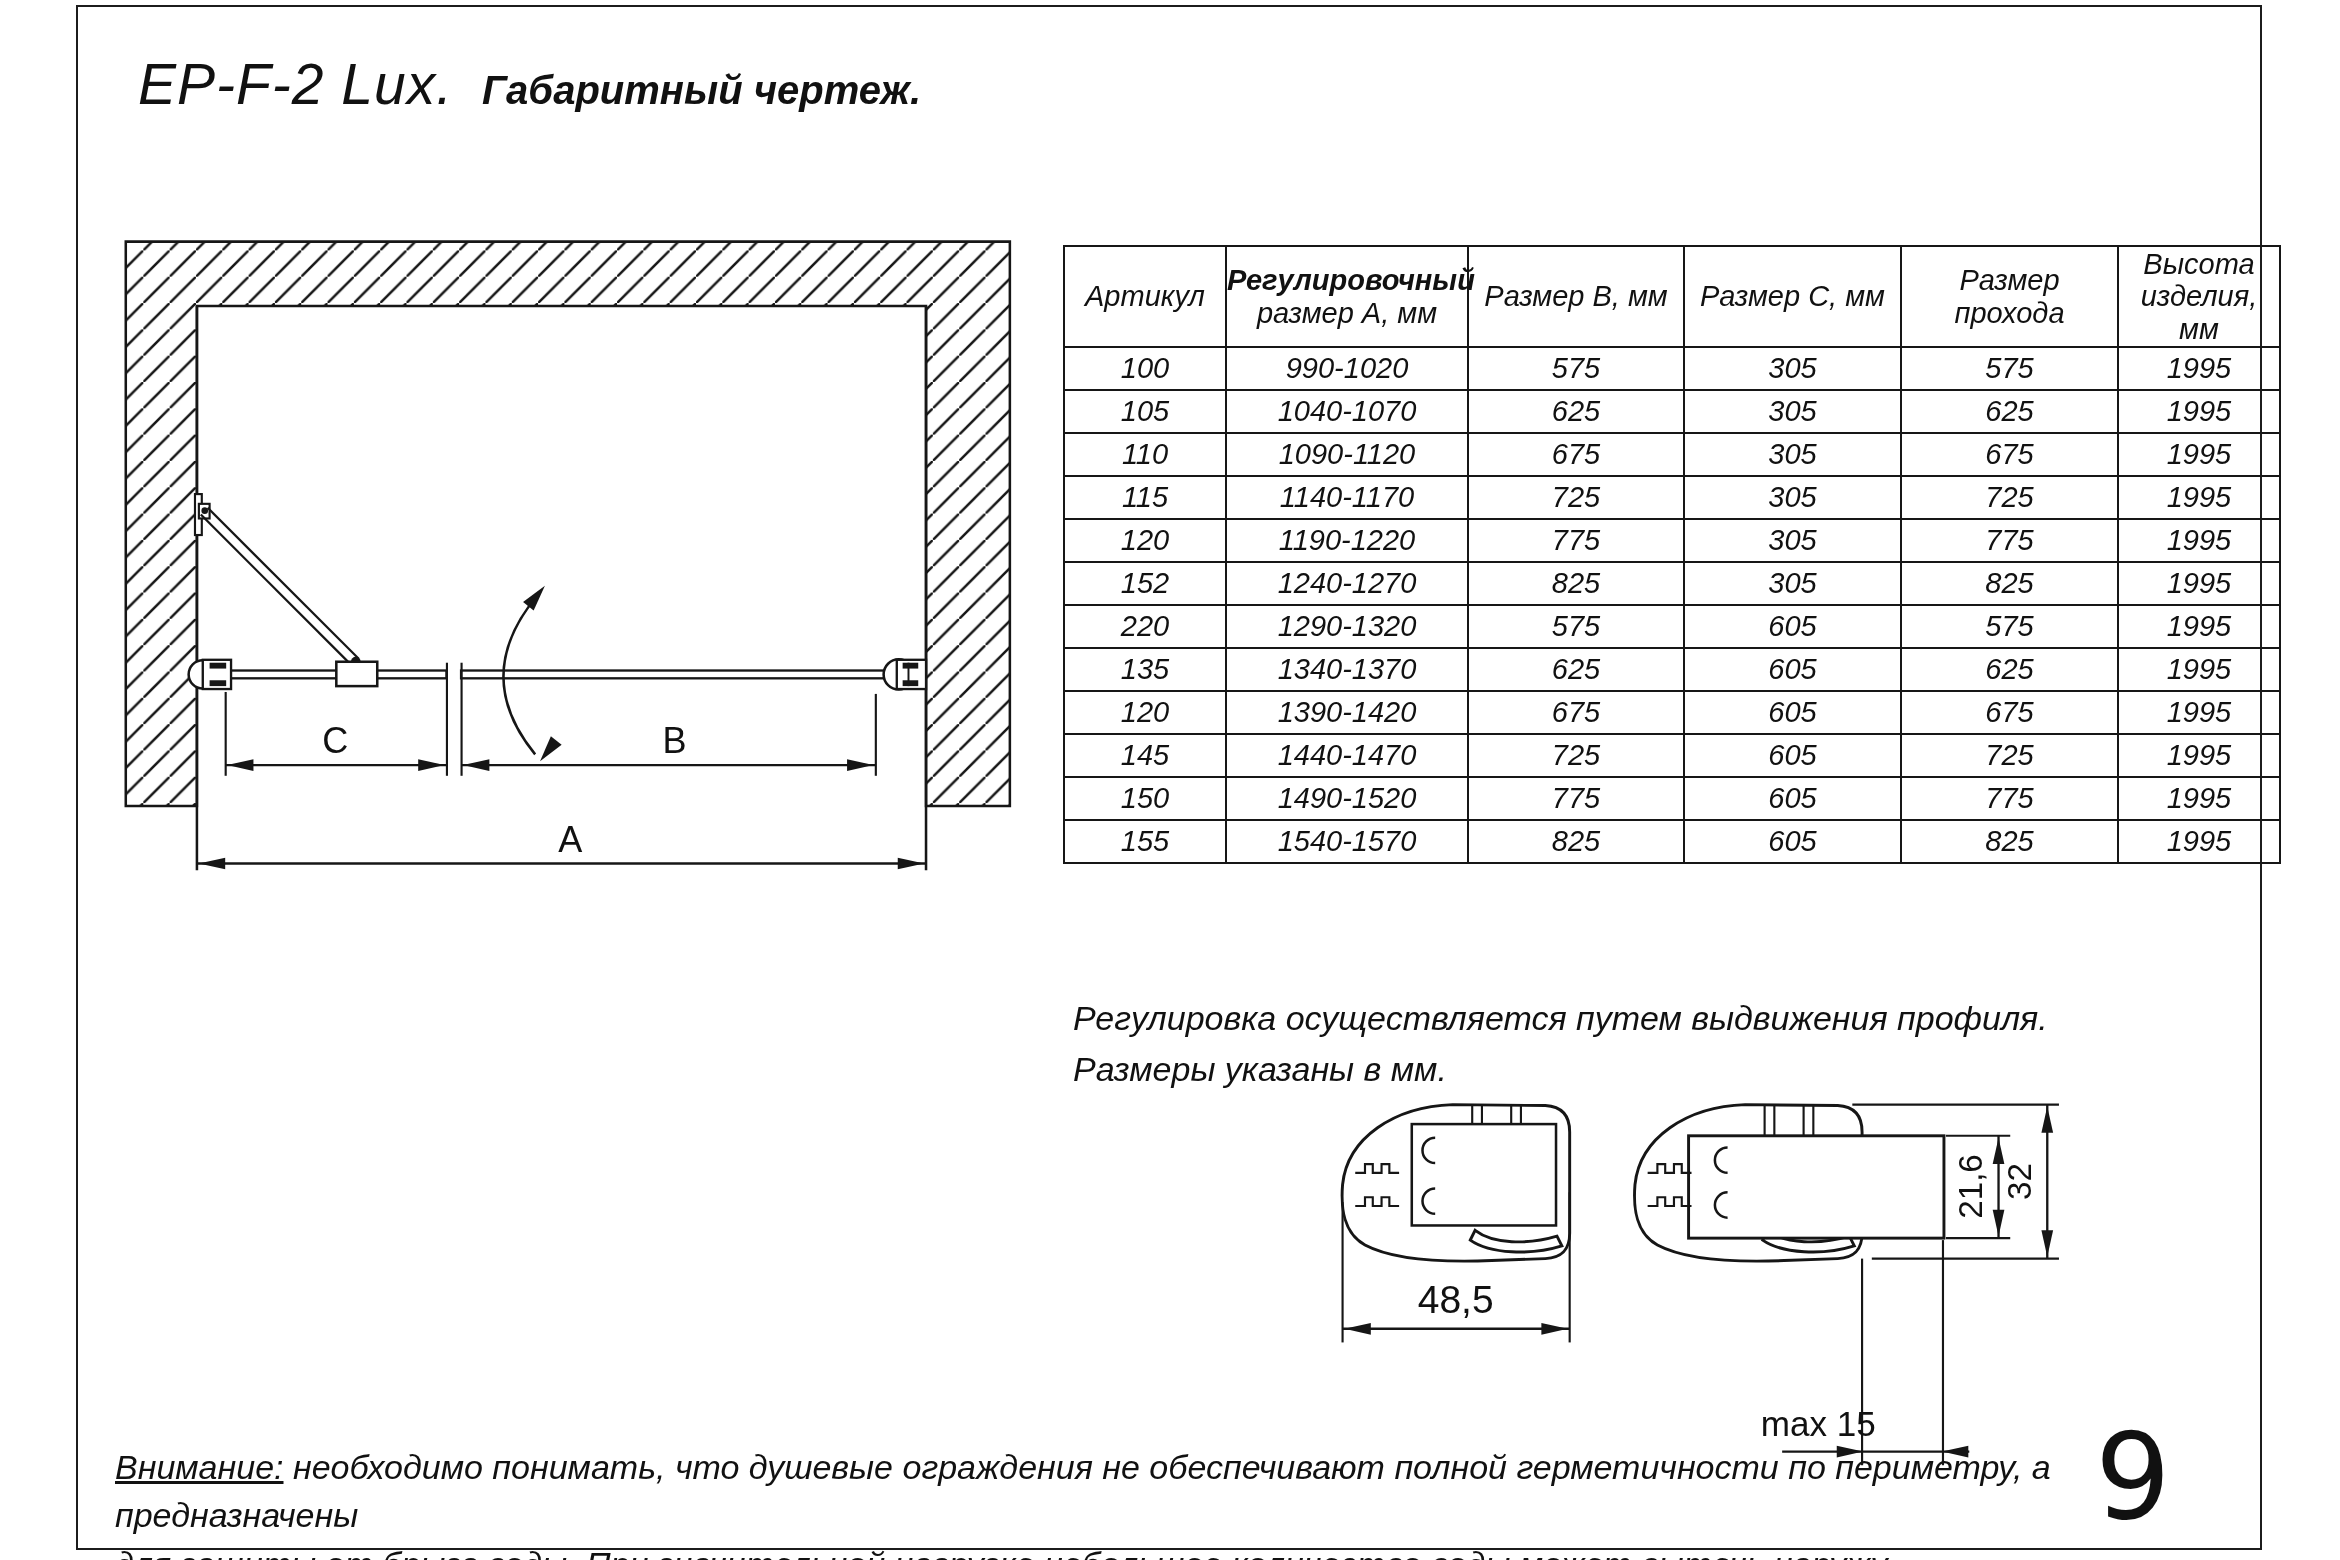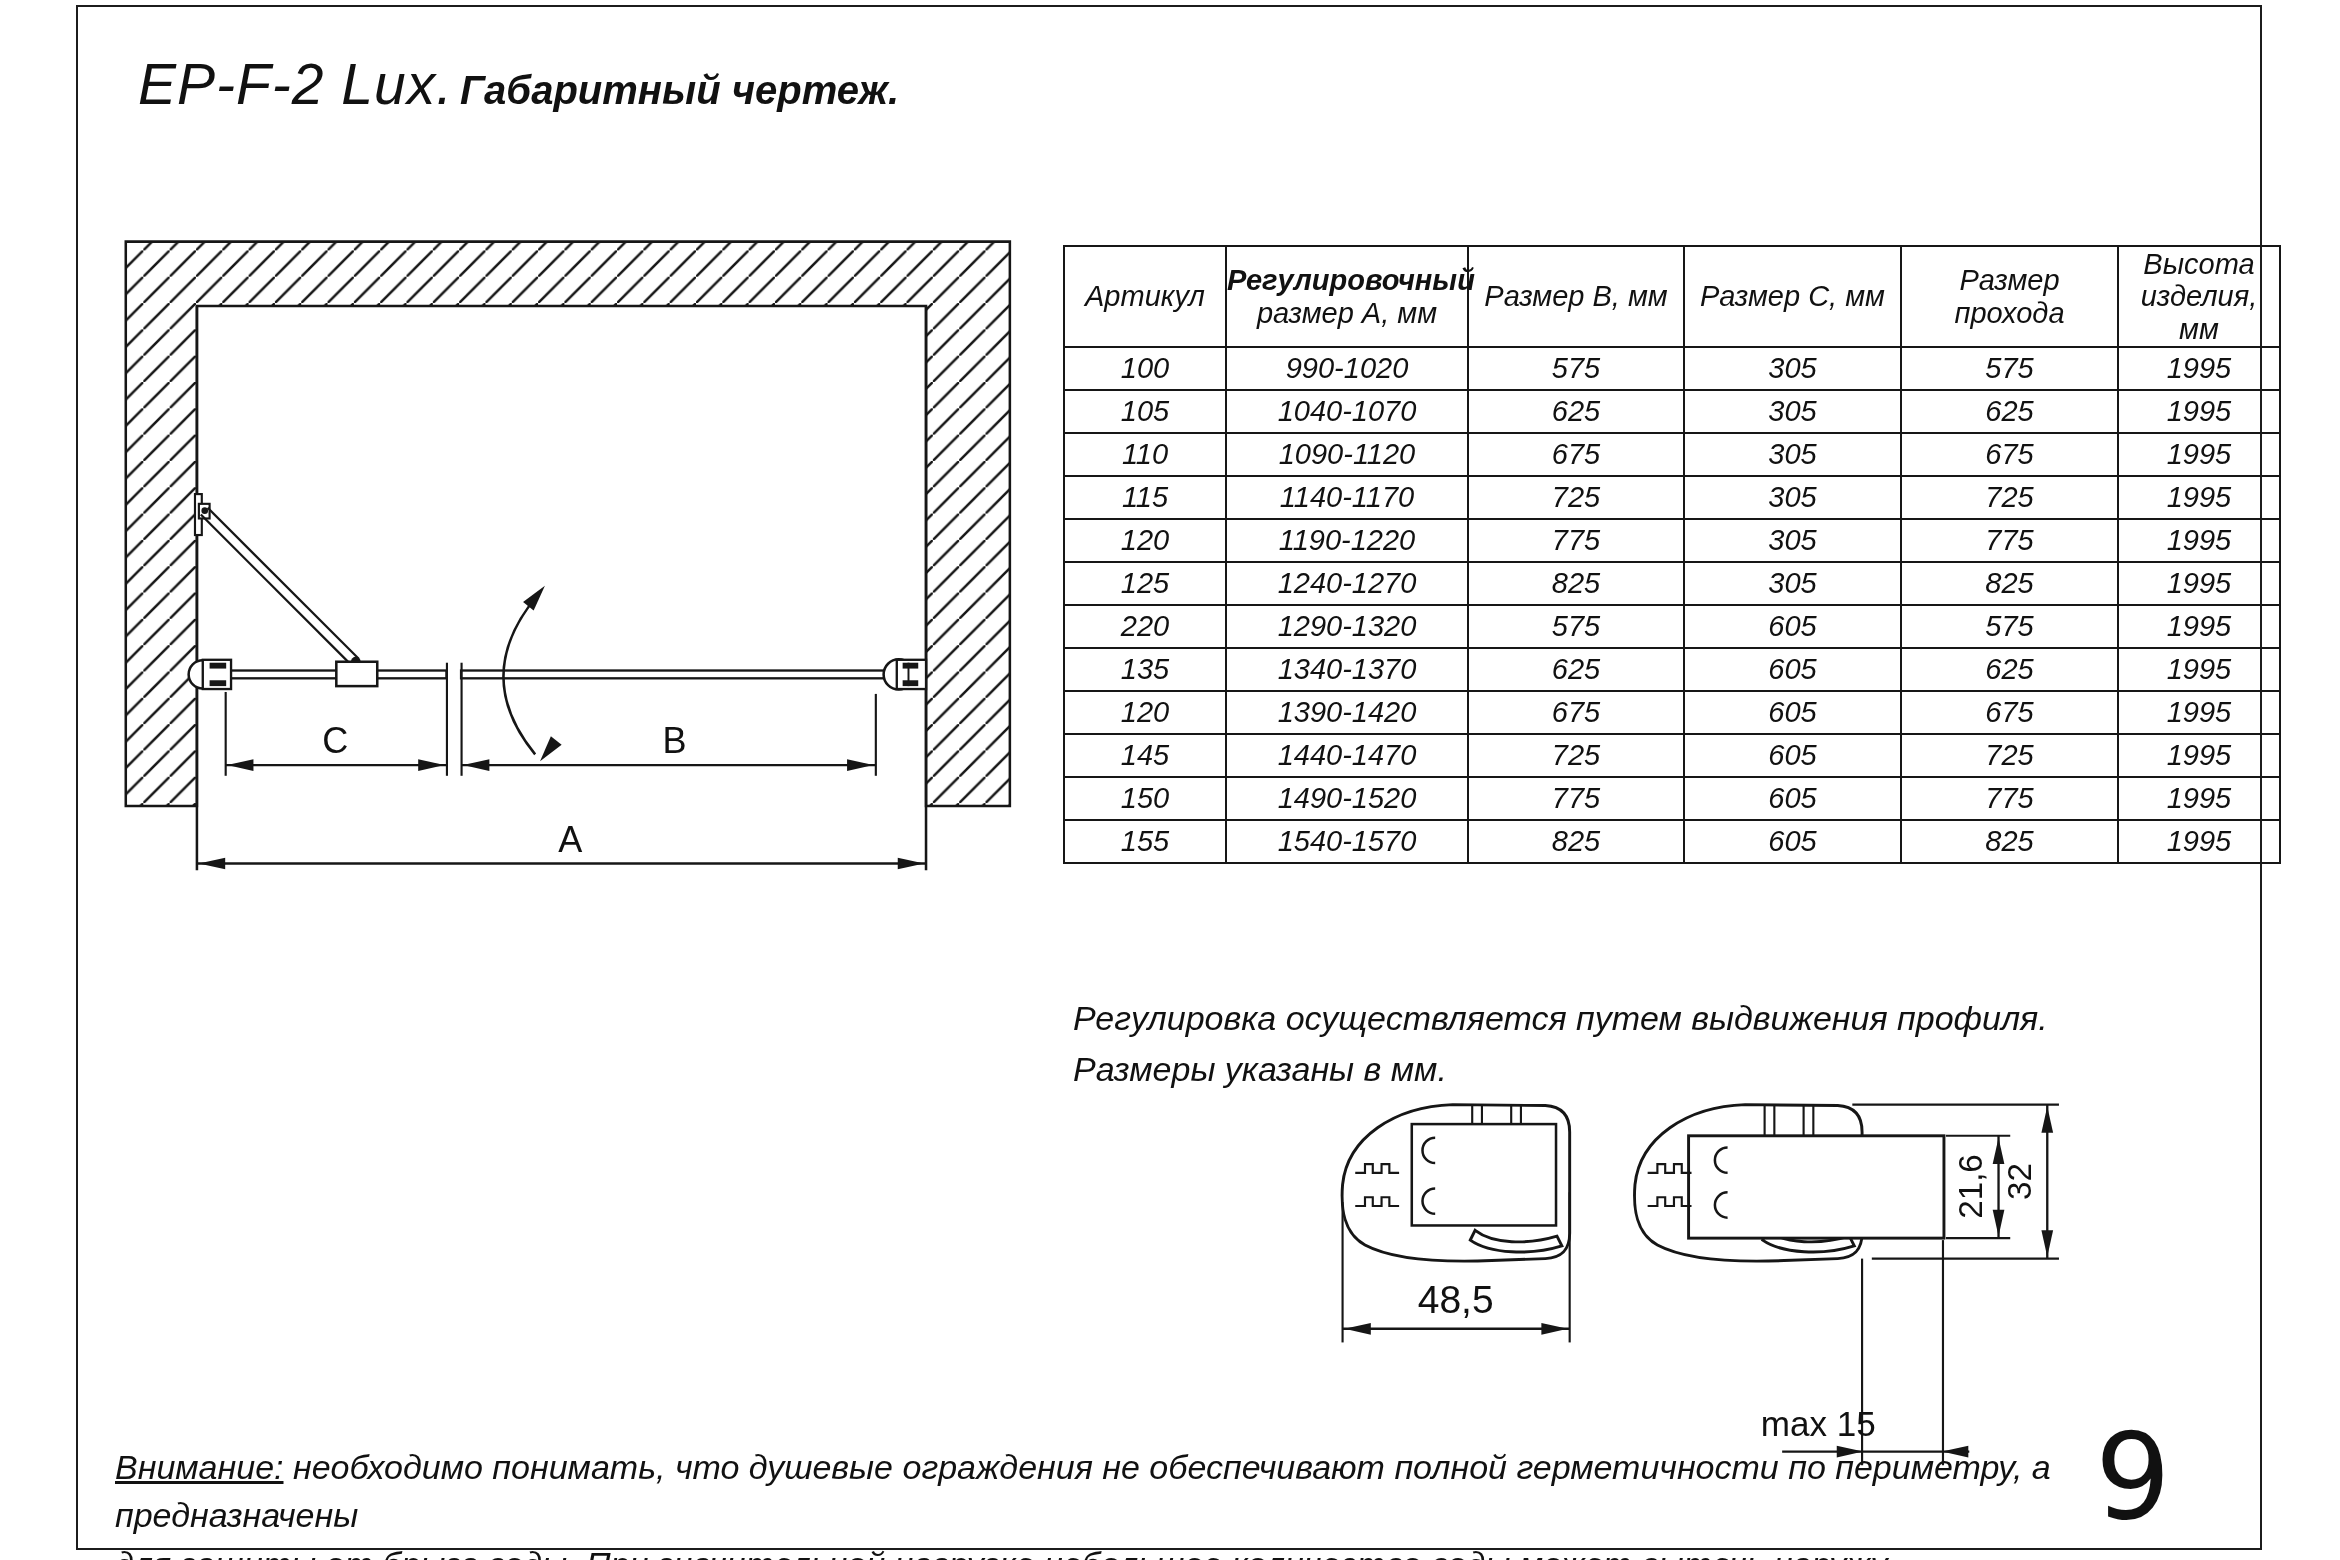--- a/index.html
+++ b/index.html
@@ -3,21 +3,21 @@
 <meta charset="utf-8">
 <style>
   html,body{margin:0;padding:0;background:#ffffff;}
   #page{position:relative;width:2341px;height:1560px;background:#ffffff;overflow:hidden;
         font-family:"Liberation Sans",sans-serif;color:#111;}
   #frame{position:absolute;left:76px;top:4.9px;width:2186px;height:1545px;
          border:2.9px solid #1c1c1c;box-sizing:border-box;}
   
   #titleblock{position:absolute;left:138px;top:51px;white-space:nowrap;}
   #title-model{font-size:57px;font-style:italic;font-weight:normal;letter-spacing:1px;}
-  #title-sub{font-size:40px;font-style:italic;font-weight:bold;margin-left:7px;}
+  #title-sub{font-size:40px;font-style:italic;font-weight:bold;margin-left:29px;}
   
   #spec-table{position:absolute;left:1063px;top:245px;border-collapse:collapse;
               table-layout:fixed;width:1215px;}
   #spec-table th,#spec-table td{border:2px solid #161616;text-align:center;vertical-align:middle;
               font-style:italic;font-size:29px;padding:0;}
   #spec-table{border:2.9px solid #161616;}
   #spec-table thead th{height:99px;font-weight:normal;line-height:1.12;}
   #spec-table tbody td{height:41px;}
   .th-bold{font-weight:bold;}
   
@@ -167,21 +167,21 @@
         </tr>
         <tr>
           <td>120</td>
           <td>1190-1220</td>
           <td>775</td>
           <td>305</td>
           <td>775</td>
           <td>1995</td>
         </tr>
         <tr>
-          <td>125</td>
+          <td>152</td>
           <td>1240-1270</td>
           <td>825</td>
           <td>305</td>
           <td>825</td>
           <td>1995</td>
         </tr>
         <tr>
           <td>220</td>
           <td>1290-1320</td>
           <td>575</td>

